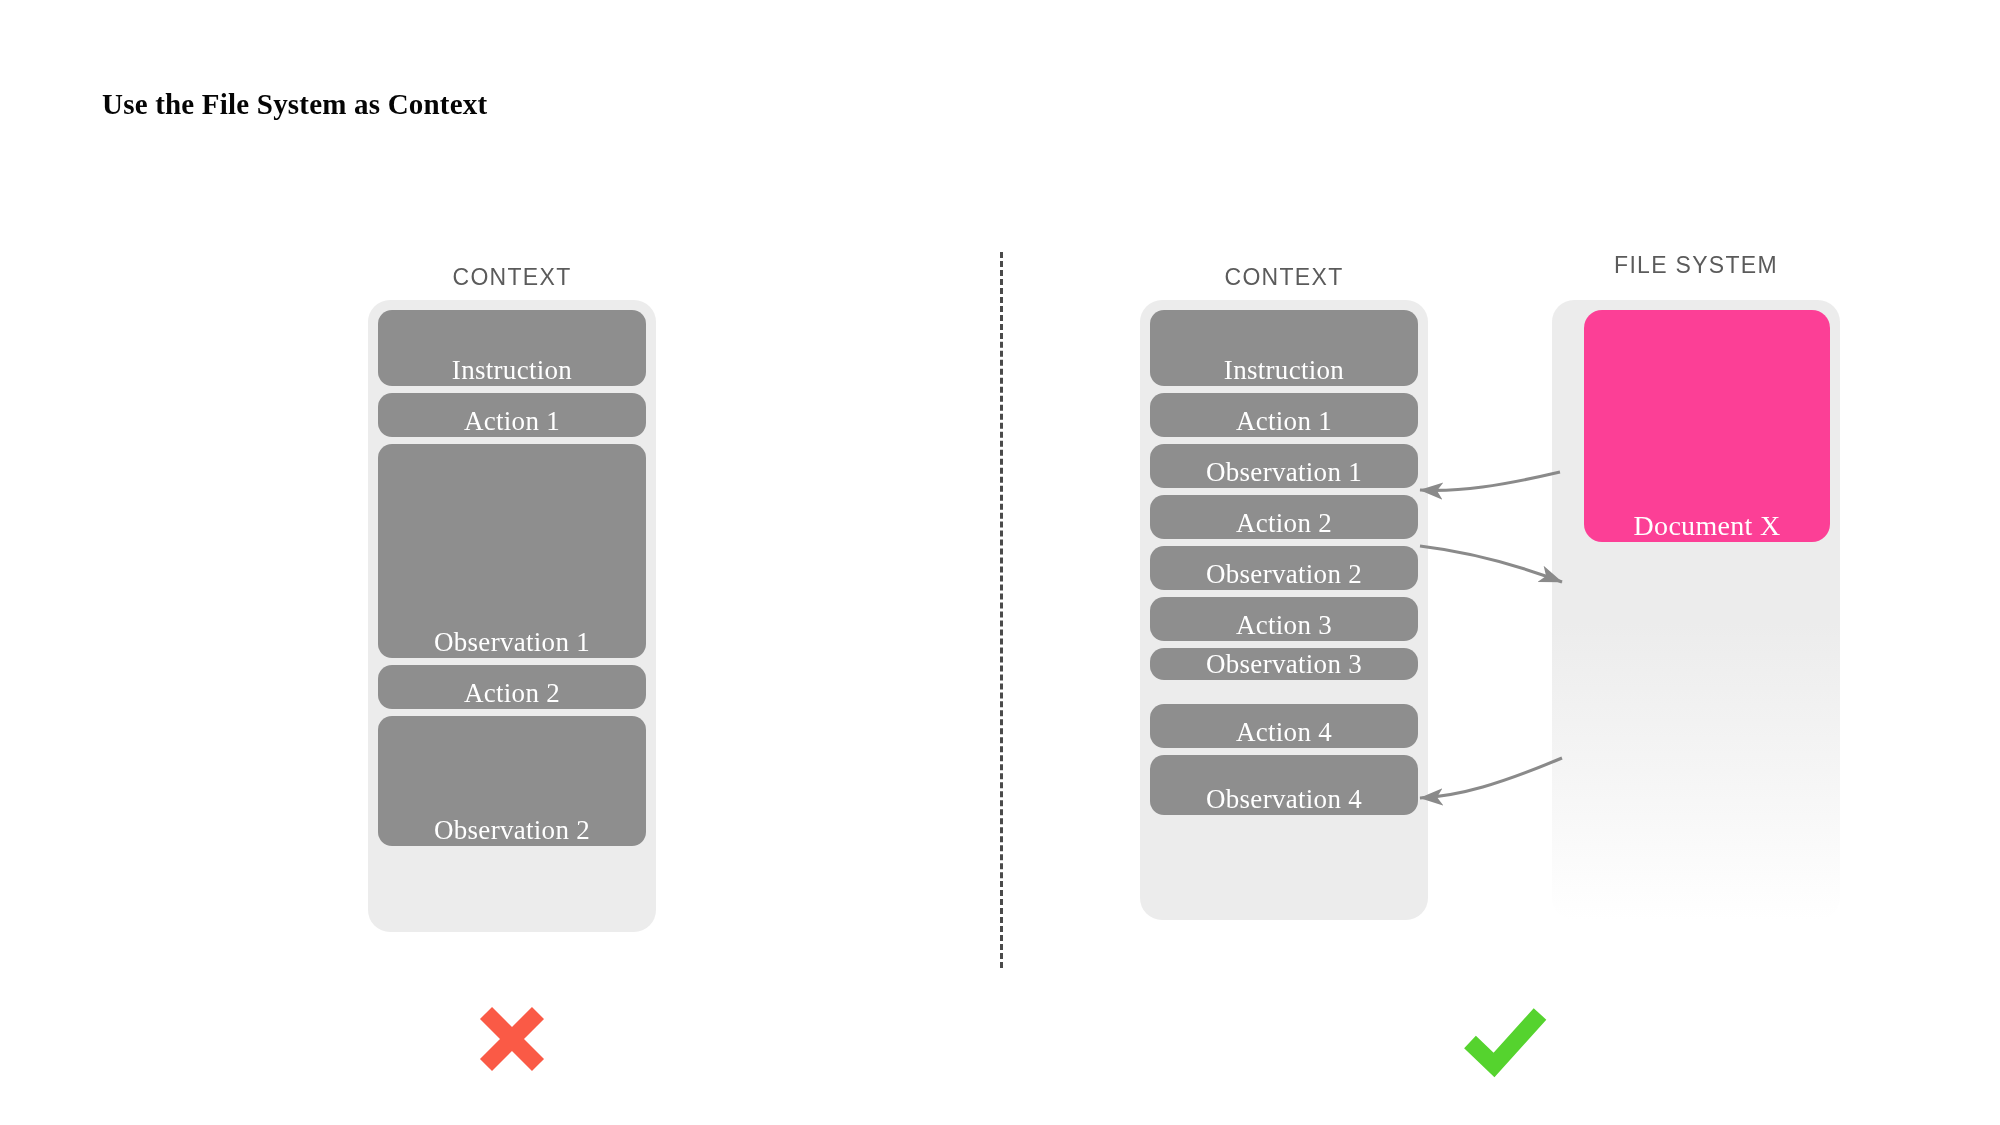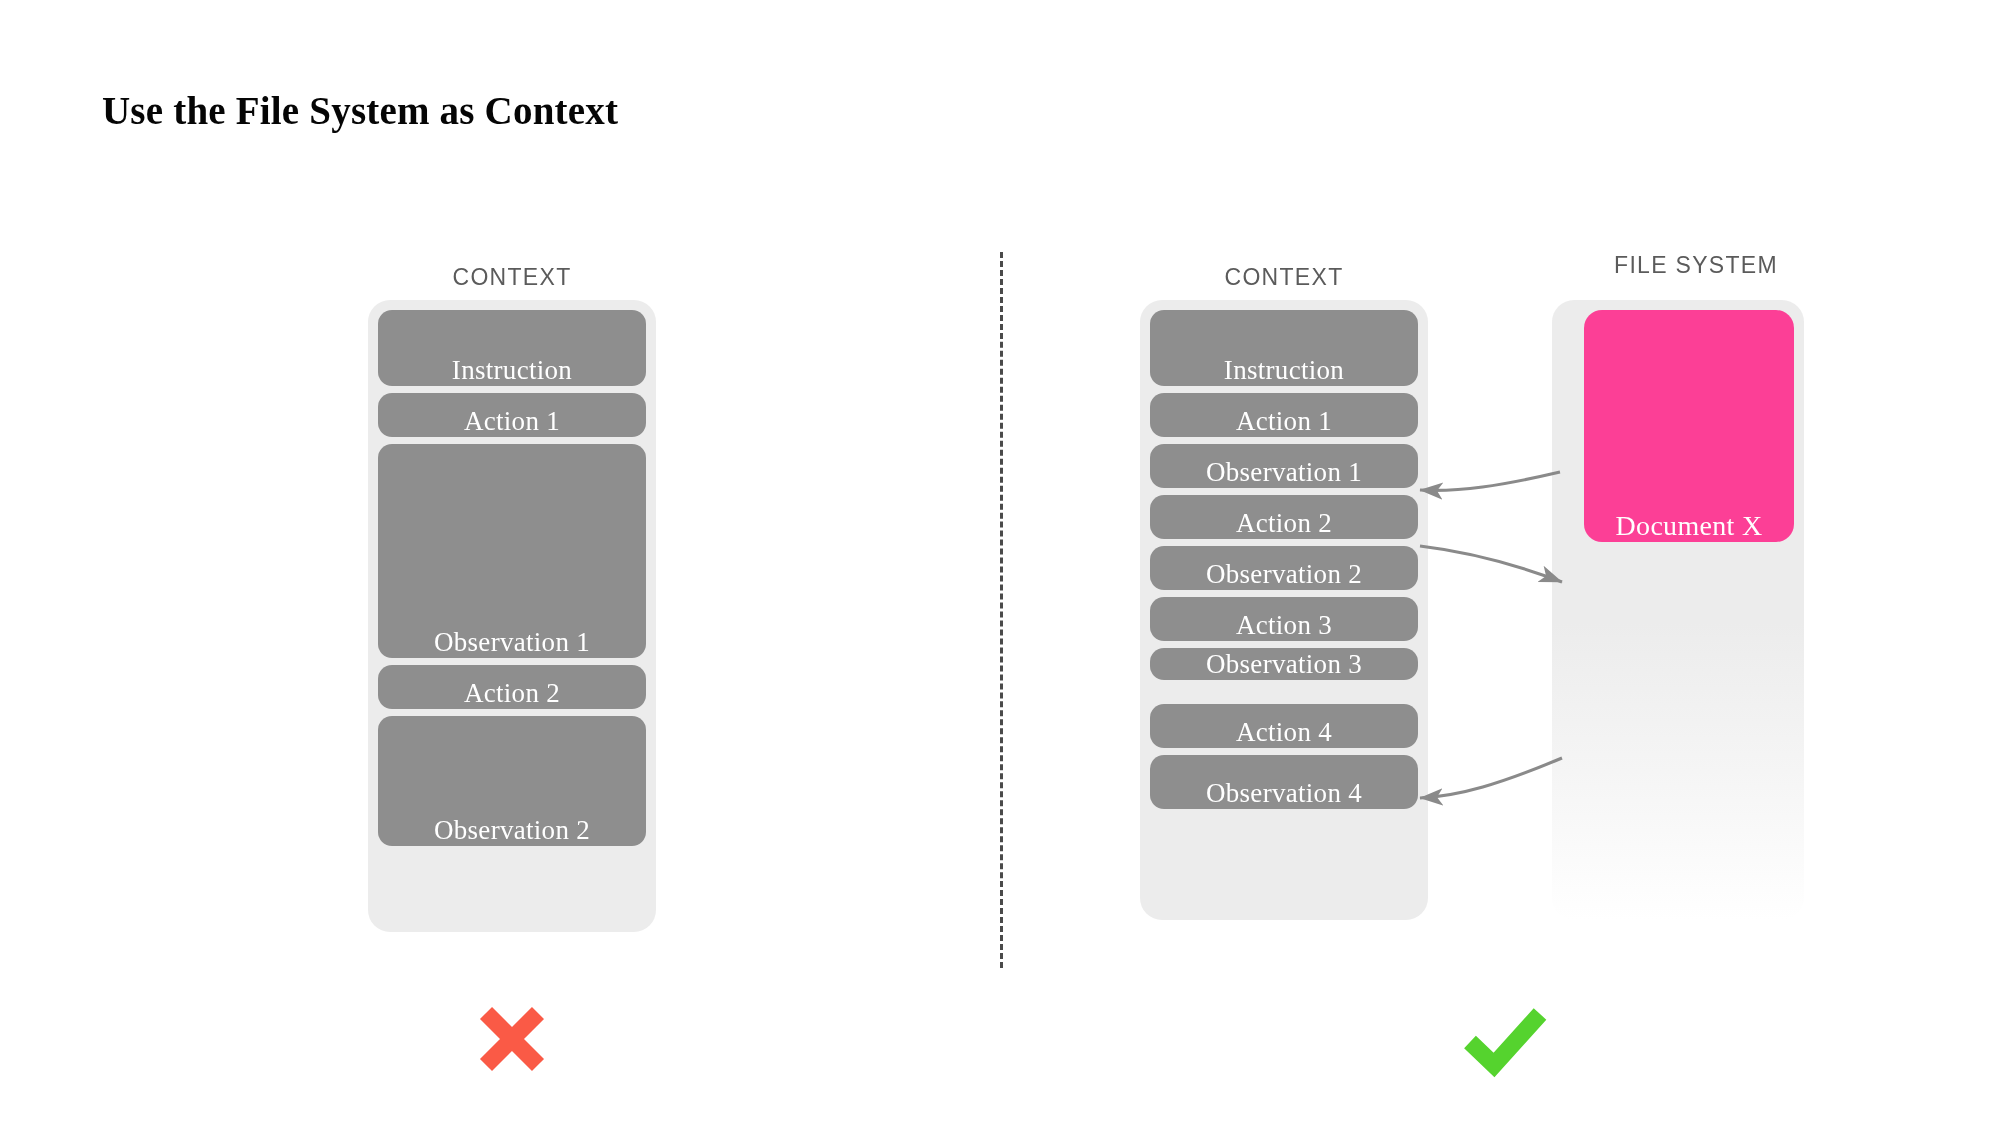--- a/index.html
+++ b/index.html
@@ -16,21 +16,21 @@
     -webkit-font-smoothing: antialiased;
   }
 
   
   #slide-title {
     position: absolute;
     left: 102px;
     top: 88px;
     font-family: "Liberation Serif", "DejaVu Serif", serif;
     font-weight: bold;
-    font-size: 39px;
+    font-size: 29px;
     letter-spacing: 0.2px;
     color: #050505;
     white-space: nowrap;
   }
 
   
   #panel-divider {
     position: absolute;
     left: 1000px;
     top: 252px;
@@ -145,28 +145,28 @@
     </div>
     <div class="block" style="height: 44px;">
       <span>Action 3</span>
     </div>
     <div class="block" style="height: 32px;">
       <span>Observation 3</span>
     </div>
     <div class="block" style="height: 44px; margin-top: 24px;">
       <span>Action 4</span>
     </div>
-    <div class="block" style="height: 54px;">
+    <div class="block" style="height: 60px;">
       <span>Observation 4</span>
     </div>
   </div>
 
 <div class="col-label" style="left:1552px; top:252px; width:288px;">FILE SYSTEM</div>
 
-<div class="stack fade" id="fs-stack" style="left:1552px; top:300px; width:252px; height:620px;padding-left:32px;">
+<div class="stack fade" id="fs-stack" style="left:1552px; top:300px; width:288px; height:620px;padding-left:32px;">
     <div class="block pink" style="height: 232px;">
       <span>Document X</span>
     </div>
   </div>
 
 <svg id="arrow-layer" viewBox="0 0 2000 1125">
   <defs>
     <marker id="arrowhead" markerWidth="9" markerHeight="9" refX="7.4" refY="3.1" orient="auto" markerUnits="strokeWidth">
       <path d="M0,0.3 L7.6,3.1 L0,5.9 L1.9,3.1 Z" fill="#8a8a8a"></path>
     </marker>

